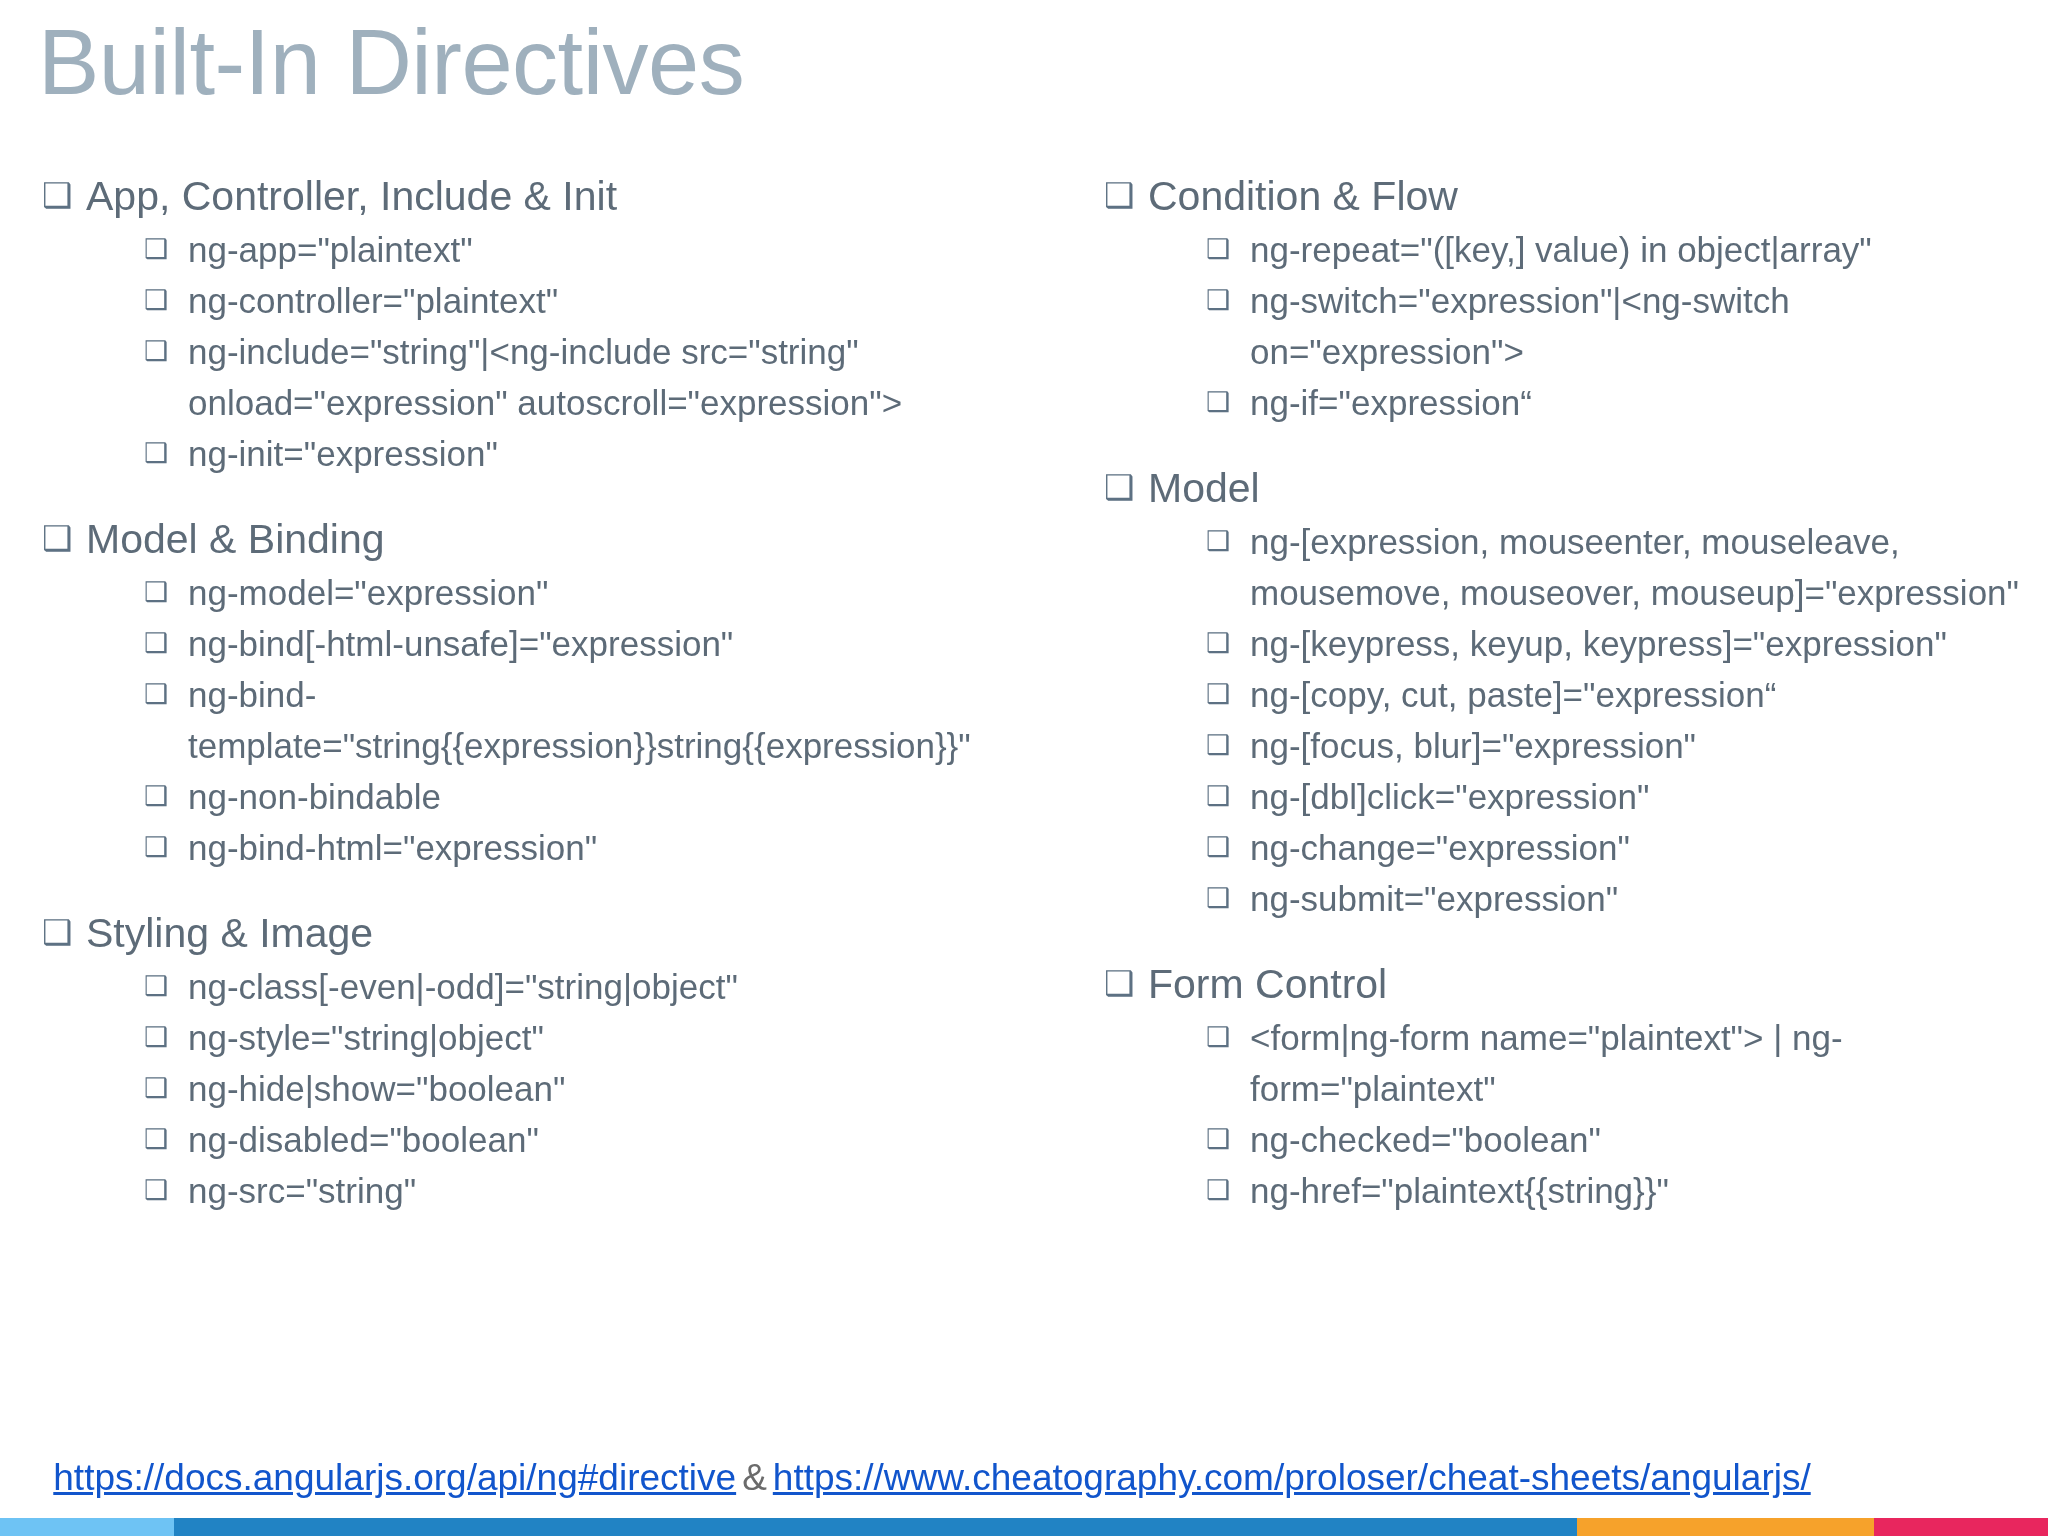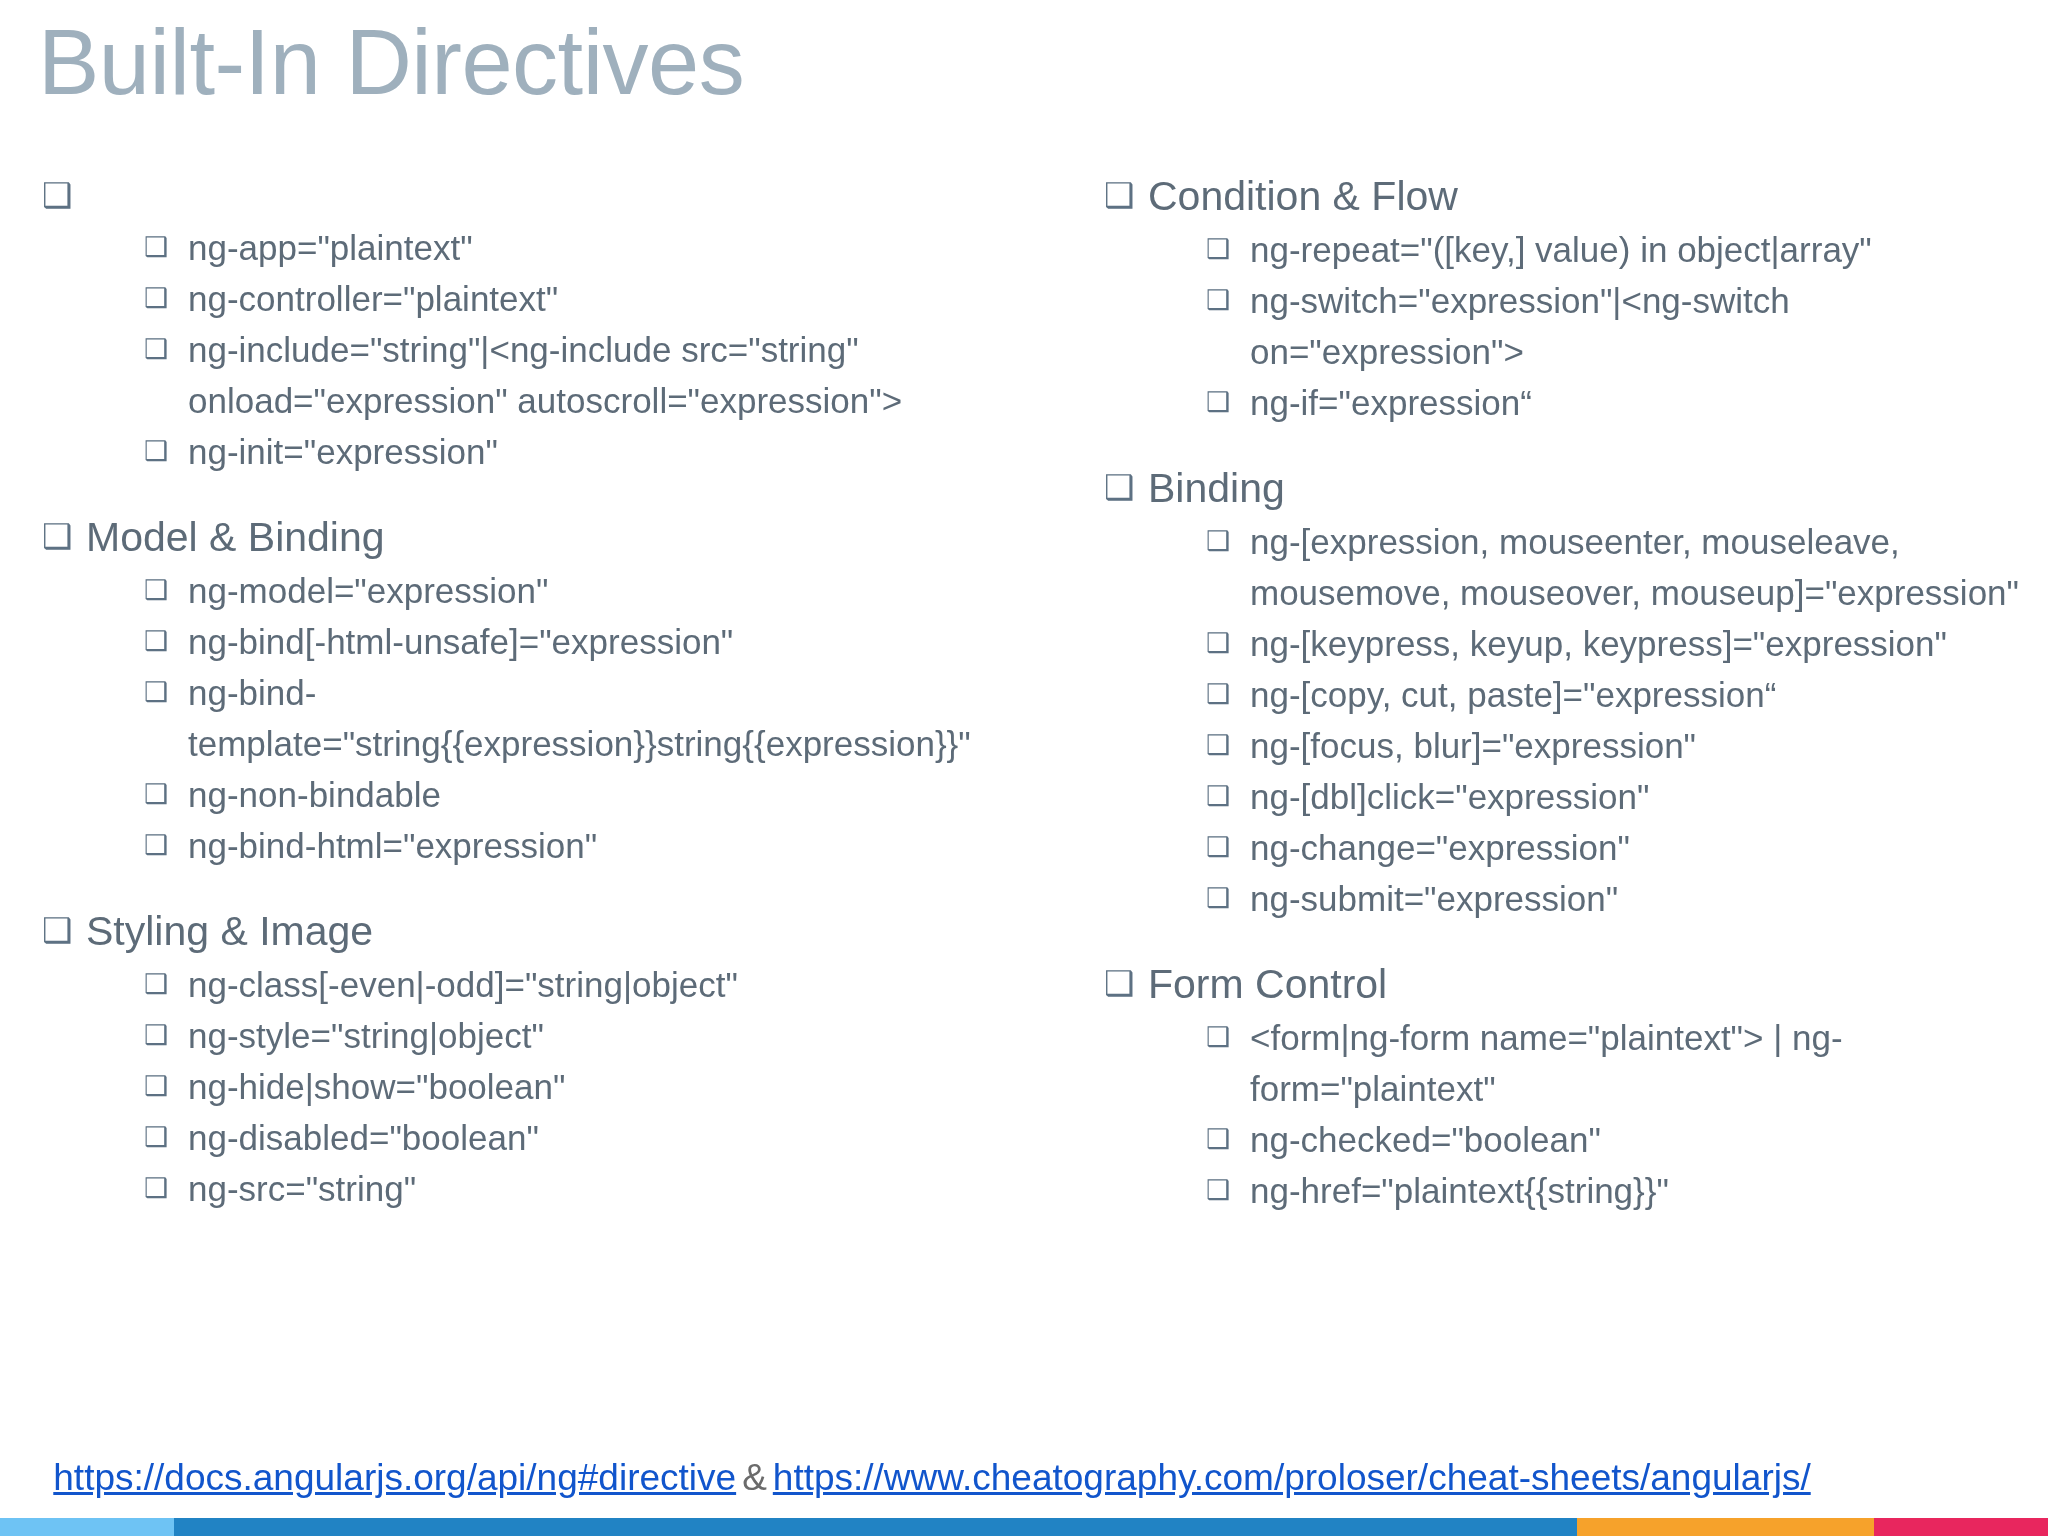--- a/index.html
+++ b/index.html
@@ -141,20 +141,21 @@
 
 <div class="slide">
 
   <h1 class="title">Built-In Directives</h1>
 
   <div class="body-cols">
     <div class="col left" id="col-left">
         <div class="group">
           <div class="group-head">
             <span class="bullet">❑</span>
+            <span class="gtext">App, Controller, Include &amp; Init</span>
           </div>
           <ul class="items">
             <li>
               <span class="bullet">❑</span>
               <span class="itext">ng-app="plaintext"</span>
             </li>
             <li>
               <span class="bullet">❑</span>
               <span class="itext">ng-controller="plaintext"</span>
             </li>
@@ -242,21 +243,21 @@
             </li>
             <li>
               <span class="bullet">❑</span>
               <span class="itext">ng-if="expression“</span>
             </li>
           </ul>
         </div>
         <div class="group">
           <div class="group-head">
             <span class="bullet">❑</span>
-            <span class="gtext">Binding</span>
+            <span class="gtext">Model</span>
           </div>
           <ul class="items">
             <li>
               <span class="bullet">❑</span>
               <span class="itext">ng-[expression, mouseenter, mouseleave, mousemove, mouseover, mouseup]="expression"</span>
             </li>
             <li>
               <span class="bullet">❑</span>
               <span class="itext">ng-[keypress, keyup, keypress]="expression"</span>
             </li>

